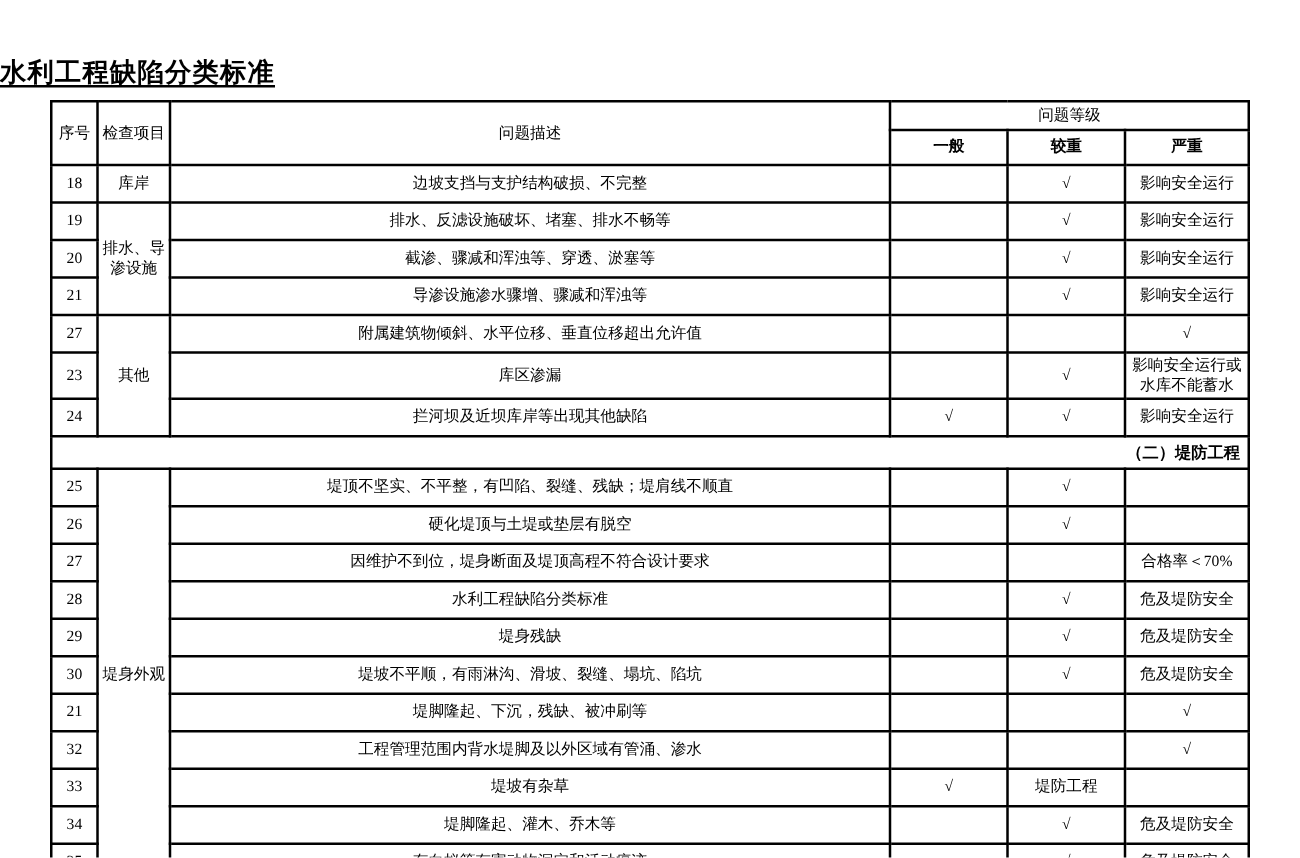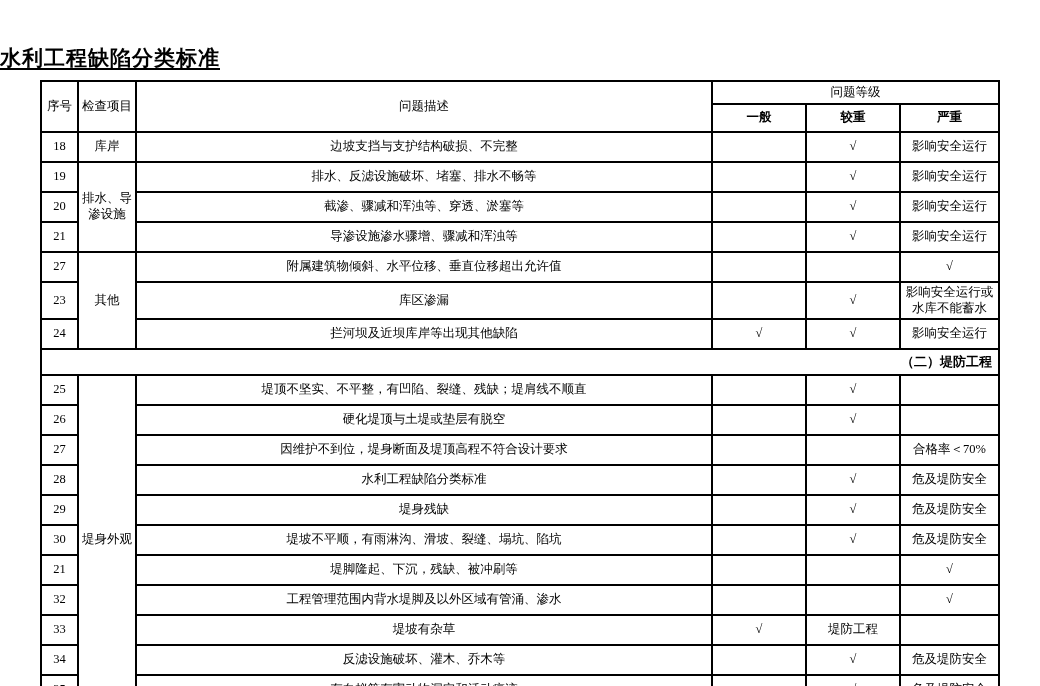--- a/index.html
+++ b/index.html
@@ -191,21 +191,21 @@
     </tr>
     <tr class="r">
       <td class="c">33</td>
       <td class="desc">堤坡有杂草</td>
       <td class="c chk">√</td>
       <td class="c">堤防工程</td>
       <td class="c"></td>
     </tr>
     <tr class="r">
       <td class="c">34</td>
-      <td class="desc">反滤设施破坏、灌木、乔木等</td>
+      <td class="desc">堤脚隆起、灌木、乔木等</td>
       <td class="c chk"></td>
       <td class="c chk">√</td>
       <td class="c">危及堤防安全</td>
     </tr>
     <tr class="r">
       <td class="c">35</td>
       <td class="desc">有白蚁等有害动物洞穴和活动痕迹</td>
       <td class="c chk"></td>
       <td class="c chk">√</td>
       <td class="c">危及堤防安全</td>

